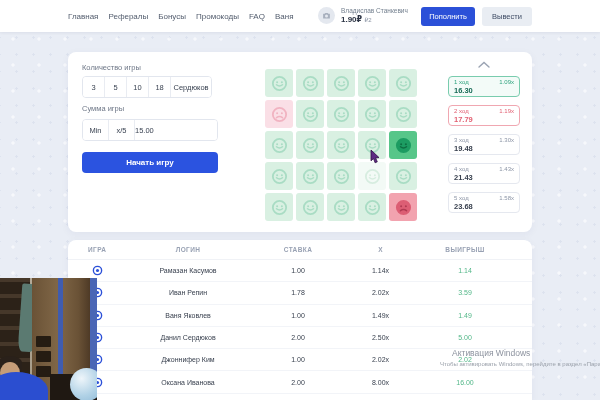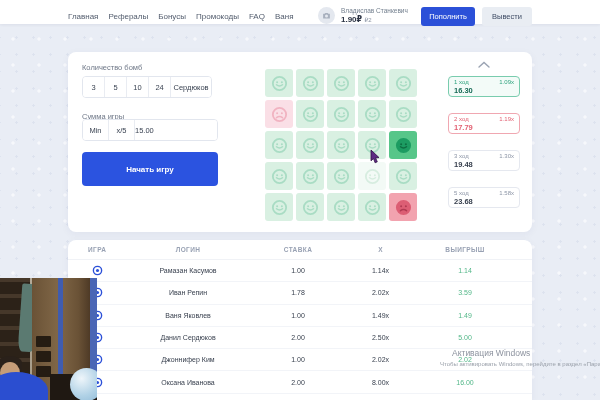--- a/index.html
+++ b/index.html
@@ -5,60 +5,60 @@
   *{margin:0;padding:0;box-sizing:border-box}
   html,body{width:600px;height:400px;overflow:hidden}
   body{font-family:"Liberation Sans","DejaVu Sans",sans-serif;position:relative}
   .stage{position:absolute;top:0;left:0;width:600px;height:400px;overflow:hidden;background:#e9edf5}
   .bg-pattern{position:absolute;inset:0;background-color:#e9edf5;
     background-image:radial-gradient(rgba(255,255,255,.6) 1.5px,transparent 1.7px),
                      radial-gradient(rgba(198,208,228,.35) 1px,transparent 1.2px);
     background-size:26px 26px,17px 17px;background-position:0 0,8px 12px}
 
   
-  .topbar{position:absolute;top:0;left:0;width:600px;height:24px;background:#fff;z-index:5;box-shadow:0 1px 3px rgba(25,35,70,.07)}
+  .topbar{position:absolute;top:0;left:0;width:600px;height:32px;background:#fff;z-index:5;box-shadow:0 1px 3px rgba(25,35,70,.07)}
   .nav{position:absolute;left:68px;top:0;height:32px;display:flex;align-items:center;gap:10px;font-size:8px;color:#525c6d}
   .nav a{cursor:pointer;text-decoration:none;color:#525c6d}
   .userbox{position:absolute;left:318px;top:7px;display:flex;align-items:flex-start}
   .avatar{width:17px;height:17px;border-radius:50%;background:#e4e8ef;display:flex;align-items:center;justify-content:center;color:#9aa3b2}
   .uinfo{margin-left:6px;line-height:1.25}
   .uname{font-size:6.5px;color:#74808f}
   .ubal{font-size:8px;font-weight:700;color:#2c3444}
   .ubal .sub{font-size:6px;color:#8a93a3;font-weight:400}
   .btn{border:none;border-radius:3px;cursor:pointer;font-family:Liberation Sans, sans-serif}
   .btn-deposit{position:absolute;left:421px;top:7px;width:54px;height:19px;background:#2b50d8;color:#fff;font-size:7.5px}
   .btn-withdraw{position:absolute;left:482px;top:7px;width:50px;height:19px;background:#e9edf3;color:#3d4a63;font-size:7.5px}
 
   
   .card{position:absolute;left:68px;top:52px;width:464px;height:180px;background:#fff;border-radius:8px;box-shadow:0 2px 8px rgba(30,40,90,.05)}
   .flabel{position:absolute;font-size:7.5px;color:#6e7787}
   .lbl-bombs{left:14px;top:11px}
-  .lbl-bet{left:14px;top:60px}
+  .lbl-bet{left:14px;top:52px}
   .seg{position:absolute;display:flex;height:22px;border:1px solid #e2e6ee;border-radius:4px;background:#fff;overflow:hidden}
   .seg-bombs{left:14px;top:24px;width:130px}
   .seg-bet{left:14px;top:67px;width:136px}
   .seg>*{display:flex;align-items:center;justify-content:center;font-size:7.5px;color:#3a4352;border-right:1px solid #e9ecf2;cursor:pointer;background:#fff}
   .seg>*:last-child{border-right:none}
   .seg .opt{flex:1}
   .seg .wide{flex:1.9}
   .seg .w26{width:26px;flex:none}
   .bet-value{flex:1;border:none;text-align:left;font-size:7.5px;color:#3a4352;font-family:inherit;outline:none}
-  .btn-start{position:absolute;left:14px;top:100px;width:136px;height:34px;background:#2b53e0;color:#fff;font-size:8px;font-weight:700;border-radius:4px}
+  .btn-start{position:absolute;left:14px;top:100px;width:136px;height:21px;background:#2b53e0;color:#fff;font-size:8px;font-weight:700;border-radius:4px}
 
   
   .grid{position:absolute;left:197px;top:17px;width:152px;height:152px;display:grid;grid-template-columns:repeat(5,28px);grid-template-rows:repeat(5,28px);gap:3px}
   .cell{border-radius:3px;background:#d9f0e2;color:#a9dcc4;display:flex;align-items:center;justify-content:center;cursor:pointer}
   .cell svg{width:19px;height:19px}
   .cell.miss{background:#fadfe6;color:#f1b3c1}
   .cell.open-win{background:#57c689;color:#1d9c62}
   .cell.hover{background:#f3faf6;color:#d7ede0}
   .cell.open-bomb{background:#f2a3af;color:#dc5e74}
 
   
-  .moves{position:absolute;left:380px;top:24px;width:72px;display:flex;flex-direction:column;gap:16px}
+  .moves{position:absolute;left:380px;top:24px;width:72px;display:flex;flex-direction:column;gap:8px}
   .chev{position:absolute;left:407px;display:flex;justify-content:center;width:18px;color:#9aa3b2;cursor:pointer}
   .chev-up{top:9px}.chev-down{top:196px}
   [data-name=move-card]{height:21px;background:#fff;border:1px solid #e5e8ef;border-radius:4px;padding:2px 5px;cursor:default}
   [data-name=move-card] .mc-top{display:flex;justify-content:space-between;align-items:center}
   [data-name=move-card] .ml,[data-name=move-card] .mm{font-size:6px;color:#8b94a5}
   [data-name=move-card] .mv{font-size:7.5px;font-weight:700;color:#39414f;margin-top:1px}
   [data-name=move-card].win{border-color:#79ccae;background:#f3fbf8}
   [data-name=move-card].win .ml,[data-name=move-card].win .mm{color:#2fa37e}
   [data-name=move-card].win .mv{color:#176b57}
   [data-name=move-card].lose{border-color:#f0a7b1}
@@ -125,26 +125,26 @@
       <div class="uinfo" data-name="user-info">
         <div class="uname" data-name="user-name">Владислав Станкевич</div>
         <div class="ubal" data-name="user-balance"><span data-name="balance-main">1.90₽</span> <span class="sub" data-name="balance-extra">₽2</span></div>
       </div>
     </div>
     <button class="btn btn-deposit" data-name="deposit-button">Пополнить</button>
     <button class="btn btn-withdraw" data-name="withdraw-button">Вывести</button>
   </div>
 
   <div class="card" data-name="game-panel">
-    <div class="flabel lbl-bombs" data-name="bombs-count-label">Количество бомб</div>
+    <div class="flabel lbl-bombs" data-name="bombs-count-label">Количество игры</div>
     <div class="seg seg-bombs" data-name="bombs-count-control">
       <div class="opt" data-name="bombs-option-3">3</div>
       <div class="opt" data-name="bombs-option-5">5</div>
       <div class="opt" data-name="bombs-option-10">10</div>
-      <div class="opt" data-name="bombs-option-24">24</div>
+      <div class="opt" data-name="bombs-option-24">18</div>
       <div class="wide" data-name="bombs-change-button">Сердюков</div>
     </div>
 
     <div class="flabel lbl-bet" data-name="bet-amount-label">Сумма игры</div>
     <div class="seg seg-bet" data-name="bet-amount-control">
       <div class="w26" data-name="bet-min-button">Min</div>
       <div class="w26" data-name="bet-half-button">x/5</div>
       <input class="bet-value" data-name="bet-amount-input" value="15.00" style="">
 
     </div>
@@ -373,20 +373,27 @@
             <span class="mm" data-name="move-multiplier">1.19x</span>
           </div>
         <div class="mv" data-name="move-win-amount">17.79</div>
       </div>
       <div data-name="move-card" class="default">
         <div class="mc-top">
             <span class="ml" data-name="move-label">3 ход</span>
             <span class="mm" data-name="move-multiplier">1.30x</span>
           </div>
         <div class="mv" data-name="move-win-amount">19.48</div>
+      </div>
+      <div data-name="move-card" class="default">
+        <div class="mc-top">
+            <span class="ml" data-name="move-label">4 ход</span>
+            <span class="mm" data-name="move-multiplier">1.43x</span>
+          </div>
+        <div class="mv" data-name="move-win-amount">21.43</div>
       </div>
       <div data-name="move-card" class="default">
         <div class="mc-top">
             <span class="ml" data-name="move-label">5 ход</span>
             <span class="mm" data-name="move-multiplier">1.58x</span>
           </div>
         <div class="mv" data-name="move-win-amount">23.68</div>
       </div>
     </div>
     <div class="chev chev-down" data-name="moves-scroll-down">

